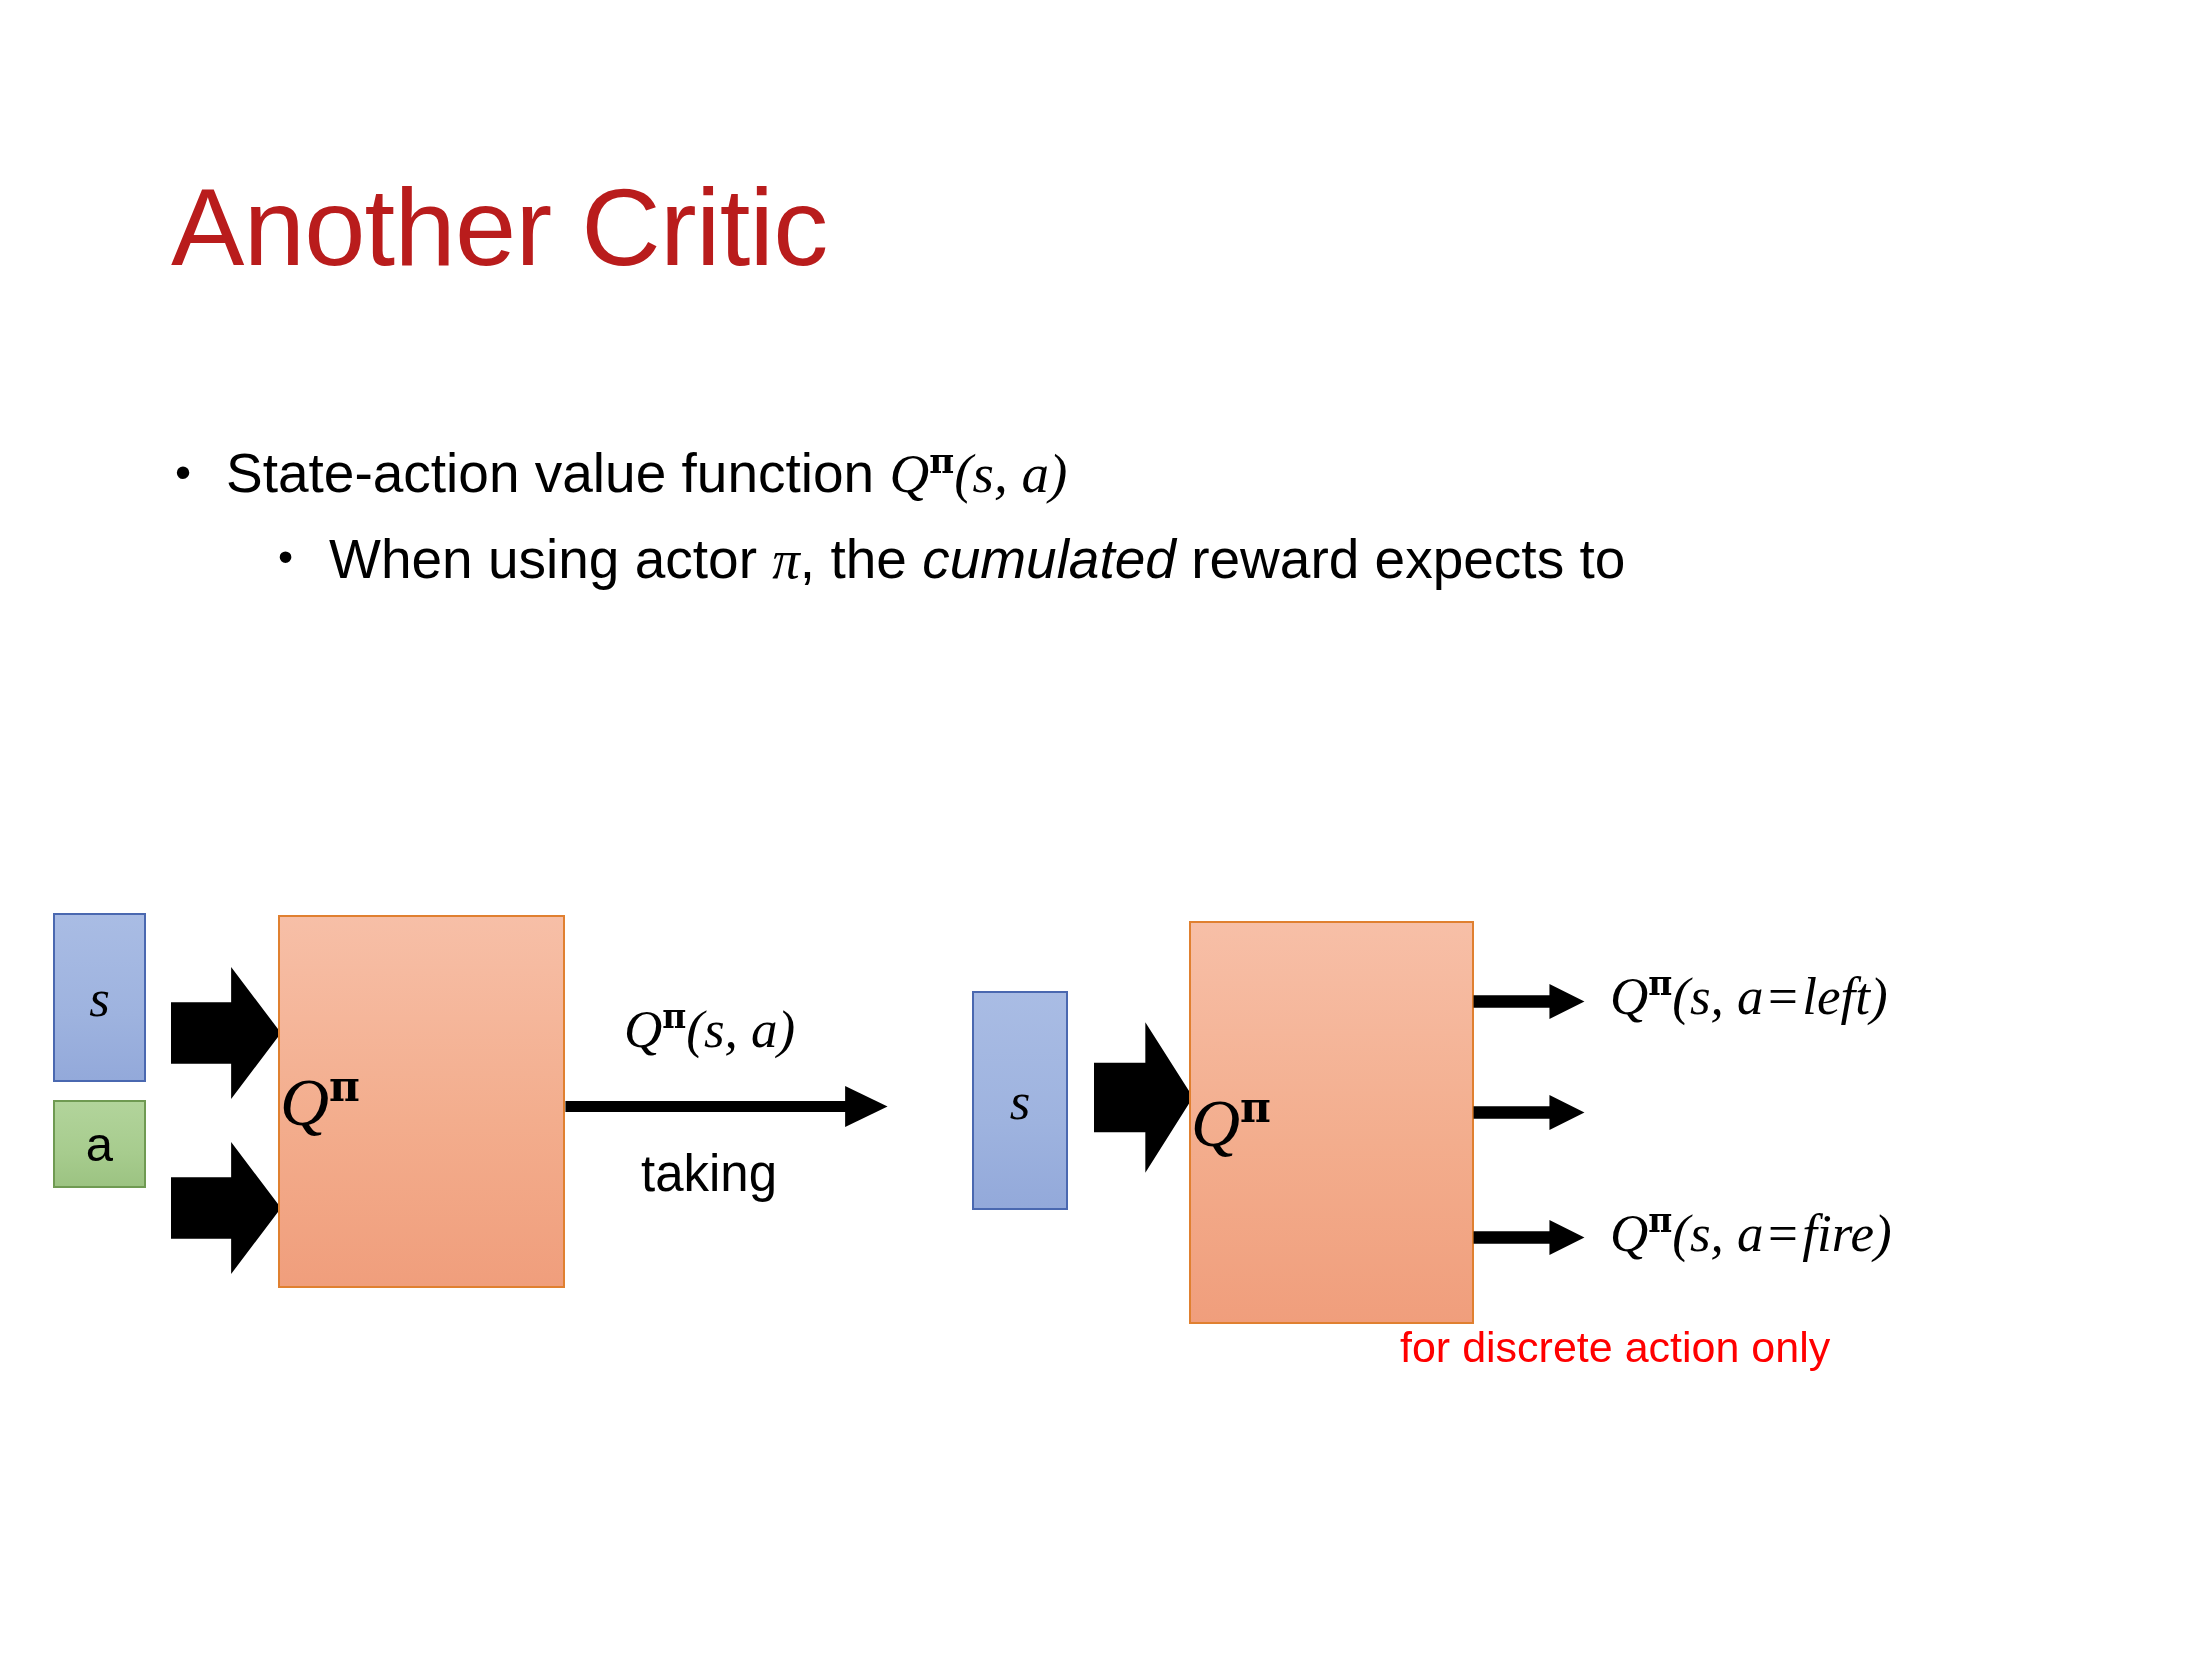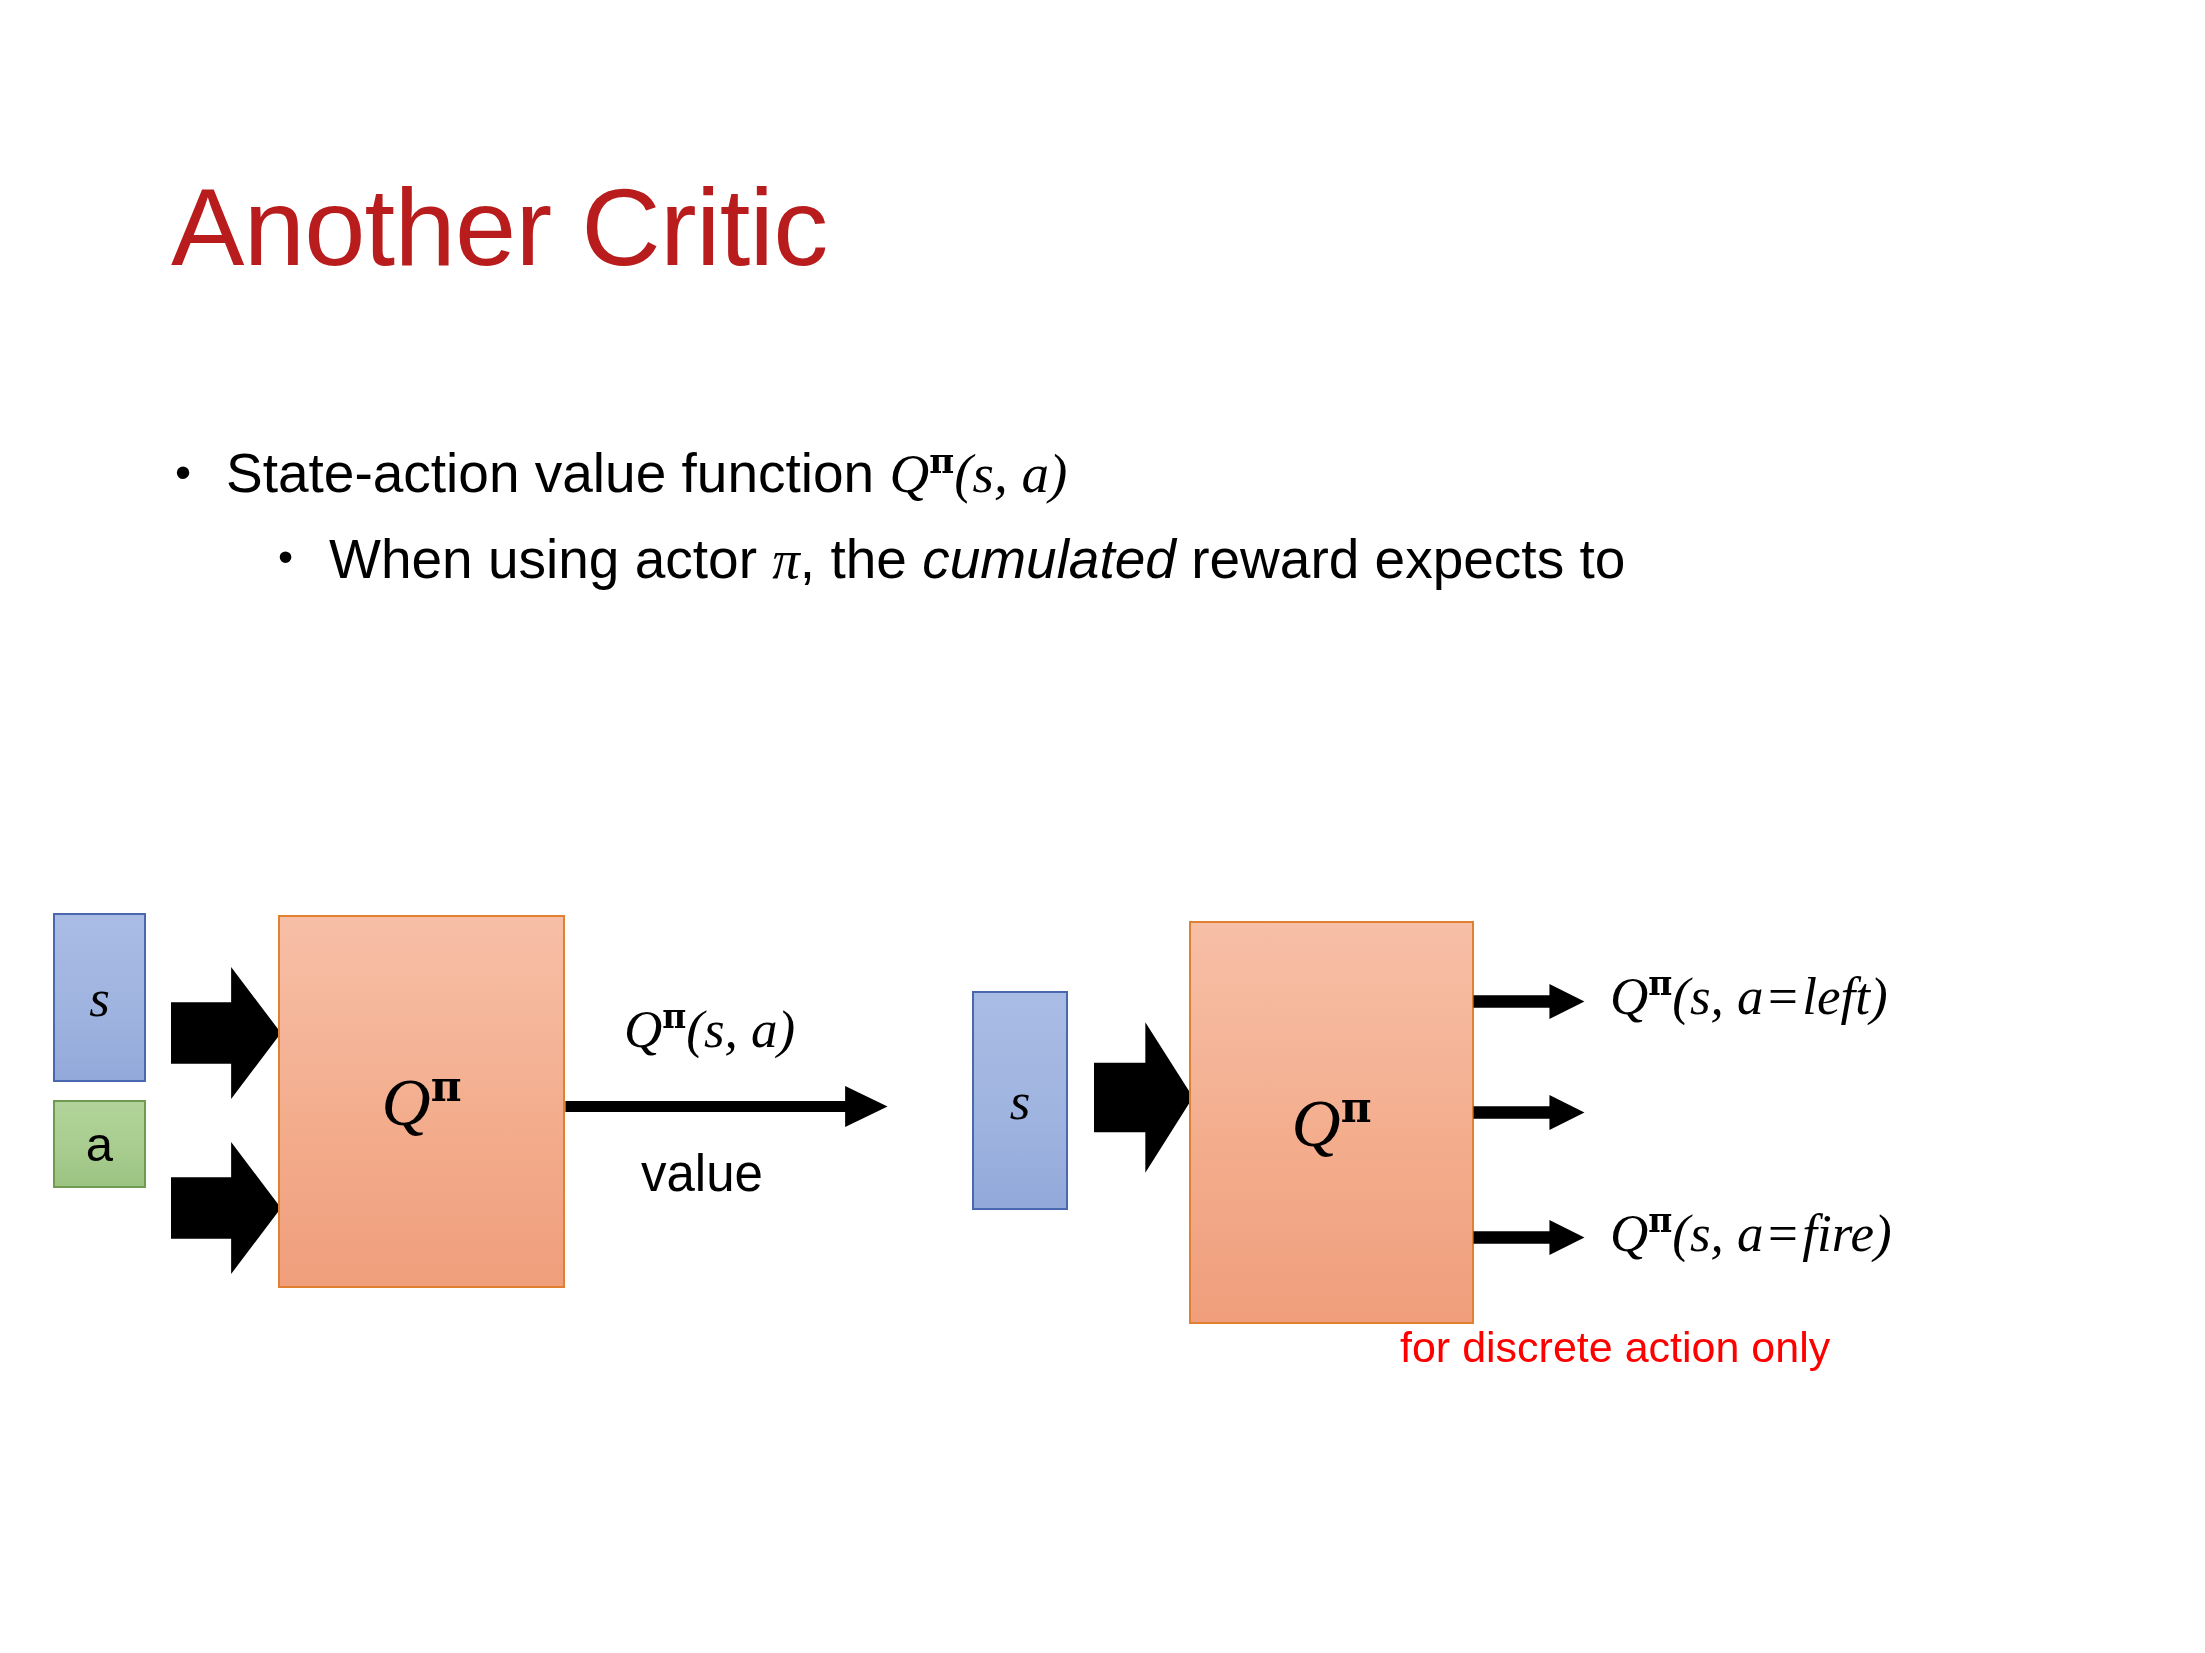--- a/index.html
+++ b/index.html
@@ -62,21 +62,21 @@
     font-family:"Liberation Serif","DejaVu Serif",serif;
     font-style:italic;
   }
   .ital{font-style:italic;}
   .blue{color:#0000ff;}
   
   .netbox{
     background:linear-gradient(180deg,#f7bfa7 0%,#f3ad8d 55%,#f09e7c 100%);
     border:2.2px solid #e08030;
     box-sizing:border-box;
-    display:flex;align-items:center;justify-content:center;
+    display:flex;align-items:center;
   }
   .netbox .qlabel{
     font-family:"Liberation Serif","DejaVu Serif",serif;
     font-style:italic;
     font-size:68px;
     color:#000;
   }
   .netbox .qlabel .sup{
     font-style:normal;font-weight:700;
     font-size:0.62em;vertical-align:super;
@@ -175,21 +175,21 @@
     <svg width="323" height="41" viewBox="0 0 440 56">
       <line x1="0" y1="28" x2="392" y2="28" stroke="#000000" stroke-width="15"></line>
       <polygon points="440,28 382,0 382,56" fill="#000000"></polygon>
     </svg>
   </div>
 
   <div class="abs formula" style="left:624px;top:997px;">
     <span>Q</span><span class="sup">π</span><span>(s, a)</span>
   </div>
 
-  <div class="abs" id="scalar-label" style="left:641px;top:1144px;">value</div>
+  <div class="abs" id="scalar-label" style="left:641px;top:1144px;">taking</div>
 </div>
 
 <div class="abs" style="left:0;top:0;width:2205px;height:1654px;">
 
   <div class="abs inbox blue-box" style="left:972px;top:991px;width:96px;height:219px;">
     <span class="sitalic">s</span>
   </div>
 
   <div class="abs blockarrow" style="left:1094px;top:1022px;width:99px;height:151px;">
     <svg width="99" height="151" viewBox="0 0 135 205">

